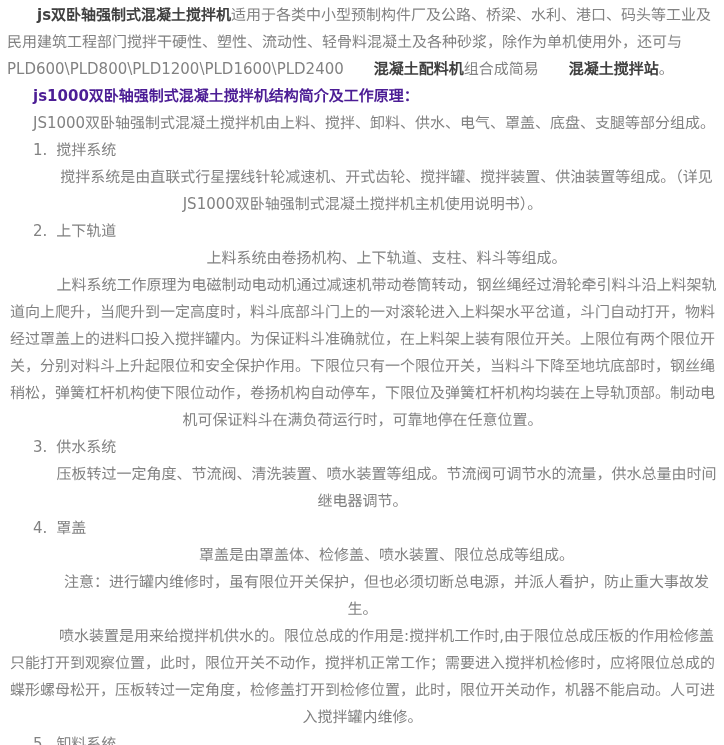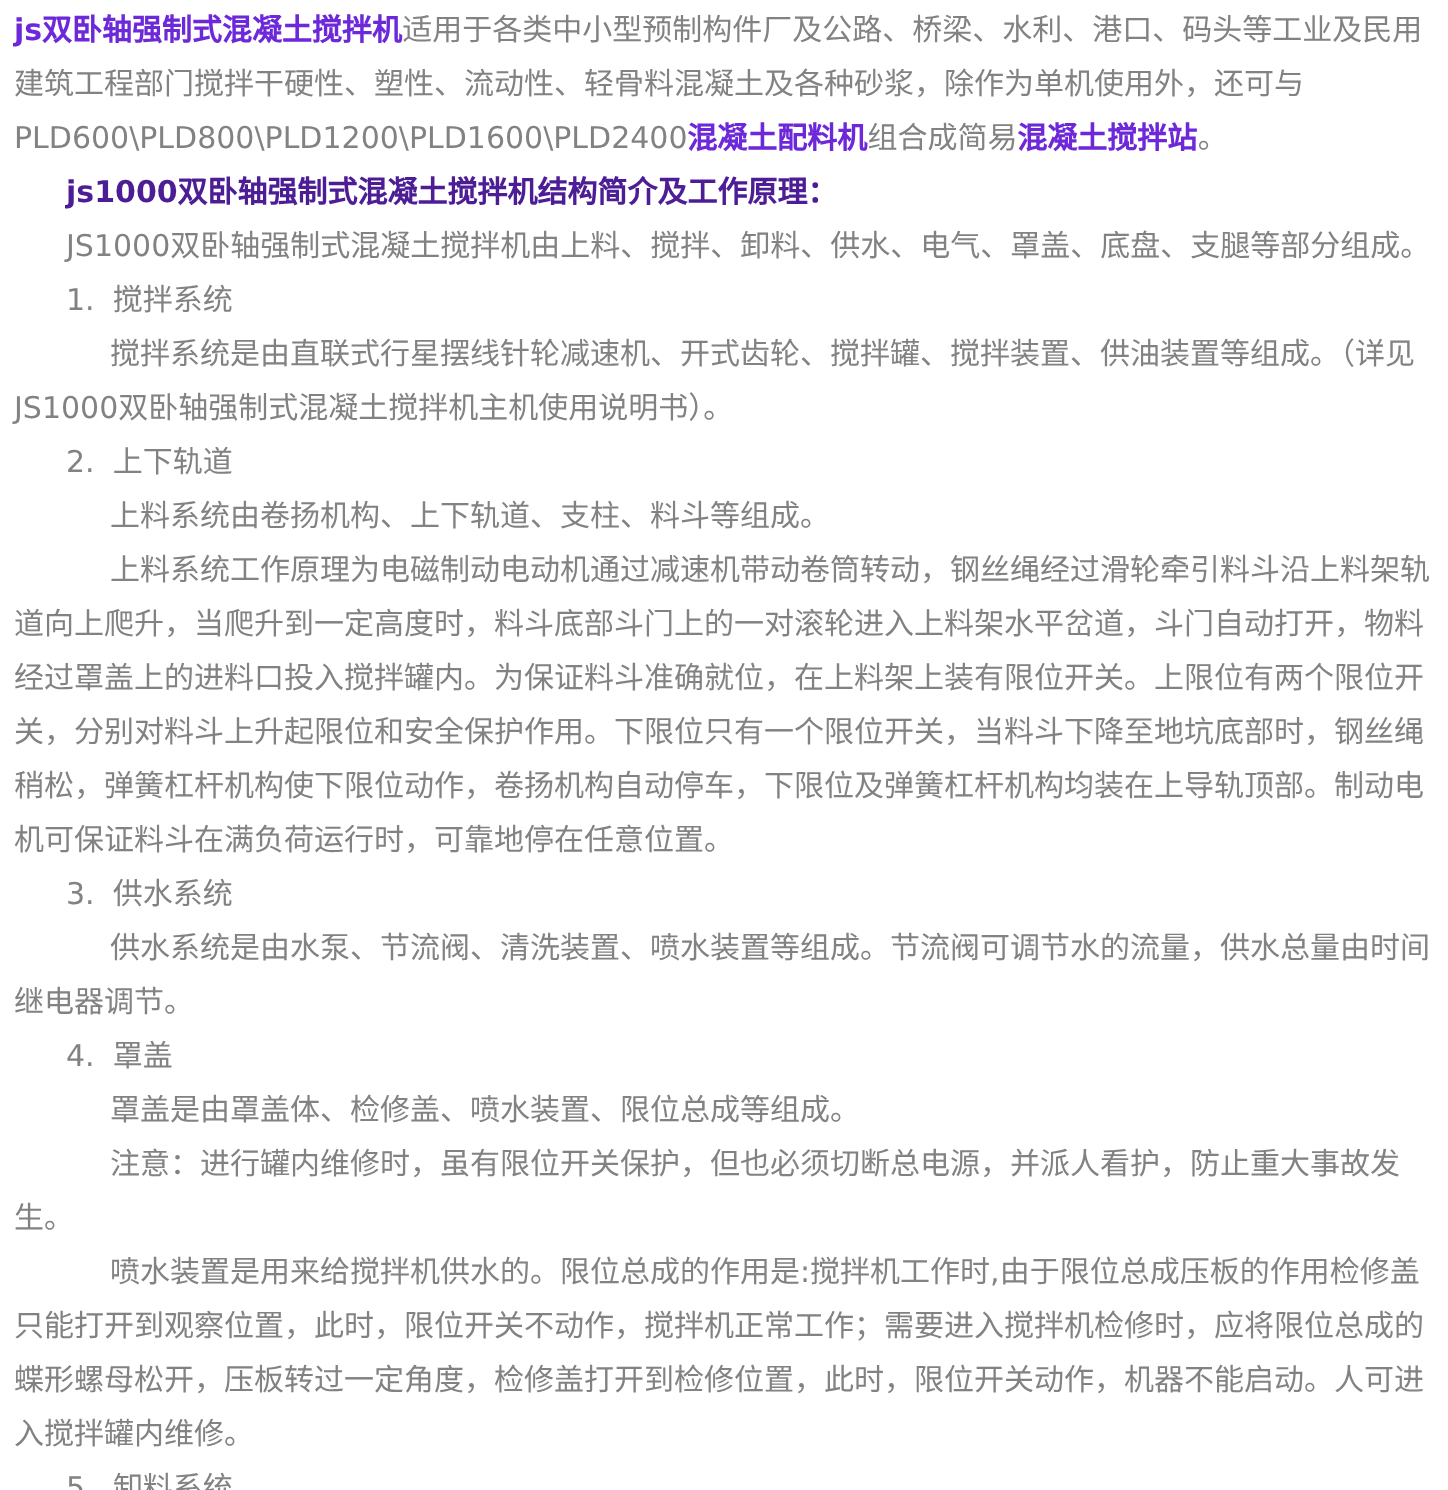--- a/index.html
+++ b/index.html
@@ -20,26 +20,26 @@
     font-size: 15px;
     line-height: 27px;
     color: #828282;
     letter-spacing: 0px;
   }
   .doc p { margin: 0; }
   
   .para-top   { text-indent: 26px; }
   .heading    { text-indent: 26px; font-weight: bold; color: #4c1d95; }
   
-  .b          { font-weight: bold; color: #6d28d9; }
+  .b          { font-weight: bold; color: #404040; margin-left: 30px; }
   
   .list-row   { padding-left: 26px; }
   .list-row .num { display: inline-block; min-width: 12px; margin-right: 9px; }
   
-  .sec-para   { text-indent: 48px; }
+  .sec-para   { text-indent: 48px; text-align: center; }
 </style>
 </head>
 <body>
 
 <div class="doc">
 
   <p>
     <span class="b">js双卧轴强制式混凝土搅拌机</span><span>适用于各类中小型预制构件厂及公路、桥梁、水利、港口、码头等工业及民用建筑工程部门搅拌干硬性、塑性、流动性、轻骨料混凝土及各种砂浆，除作为单机使用外，还可与PLD600\PLD800\PLD1200\PLD1600\PLD2400</span><span class="b">混凝土配料机</span><span>组合成简易</span><span class="b">混凝土搅拌站</span><span>。</span>
   </p>
 
@@ -47,21 +47,21 @@
 
   <p class="para-top">JS1000双卧轴强制式混凝土搅拌机由上料、搅拌、卸料、供水、电气、罩盖、底盘、支腿等部分组成。</p>
 
   <div id="sections">
       <div class="list-row"><span class="num">1.</span><span>搅拌系统</span></div>
       <p class="sec-para">搅拌系统是由直联式行星摆线针轮减速机、开式齿轮、搅拌罐、搅拌装置、供油装置等组成。（详见JS1000双卧轴强制式混凝土搅拌机主机使用说明书）。</p>
       <div class="list-row"><span class="num">2.</span><span>上下轨道</span></div>
       <p class="sec-para">上料系统由卷扬机构、上下轨道、支柱、料斗等组成。</p>
       <p class="sec-para">上料系统工作原理为电磁制动电动机通过减速机带动卷筒转动，钢丝绳经过滑轮牵引料斗沿上料架轨道向上爬升，当爬升到一定高度时，料斗底部斗门上的一对滚轮进入上料架水平岔道，斗门自动打开，物料经过罩盖上的进料口投入搅拌罐内。为保证料斗准确就位，在上料架上装有限位开关。上限位有两个限位开关，分别对料斗上升起限位和安全保护作用。下限位只有一个限位开关，当料斗下降至地坑底部时，钢丝绳稍松，弹簧杠杆机构使下限位动作，卷扬机构自动停车，下限位及弹簧杠杆机构均装在上导轨顶部。制动电机可保证料斗在满负荷运行时，可靠地停在任意位置。</p>
       <div class="list-row"><span class="num">3.</span><span>供水系统</span></div>
-      <p class="sec-para">供水系统是由水泵、节流阀、清洗装置、喷水装置等组成。节流阀可调节水的流量，供水总量由时间继电器调节。</p>
+      <p class="sec-para">压板转过一定角度、节流阀、清洗装置、喷水装置等组成。节流阀可调节水的流量，供水总量由时间继电器调节。</p>
       <div class="list-row"><span class="num">4.</span><span>罩盖</span></div>
       <p class="sec-para">罩盖是由罩盖体、检修盖、喷水装置、限位总成等组成。</p>
       <p class="sec-para">注意：进行罐内维修时，虽有限位开关保护，但也必须切断总电源，并派人看护，防止重大事故发生。</p>
       <p class="sec-para">喷水装置是用来给搅拌机供水的。限位总成的作用是:搅拌机工作时,由于限位总成压板的作用检修盖只能打开到观察位置，此时，限位开关不动作，搅拌机正常工作；需要进入搅拌机检修时，应将限位总成的蝶形螺母松开，压板转过一定角度，检修盖打开到检修位置，此时，限位开关动作，机器不能启动。人可进入搅拌罐内维修。</p>
       <div class="list-row"><span class="num">5.</span><span>卸料系统</span></div>
     </div>
 
 </div>
 
 </body></html>

